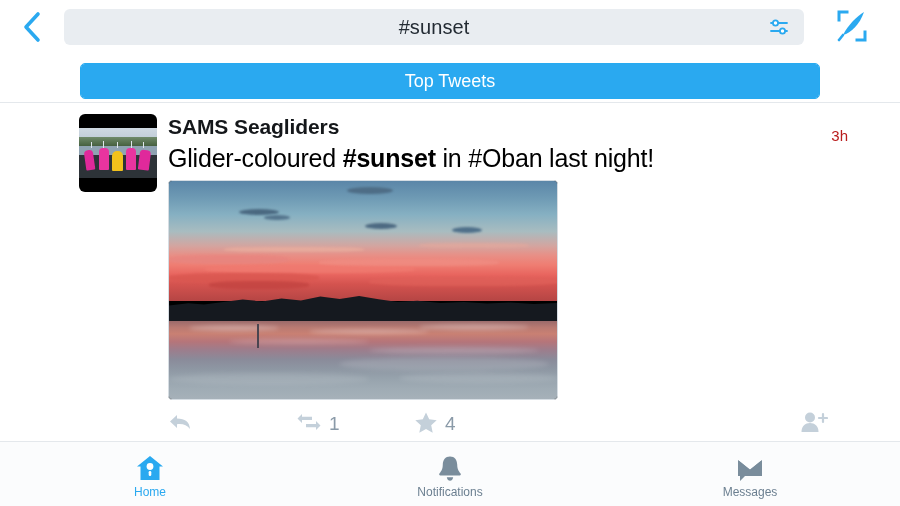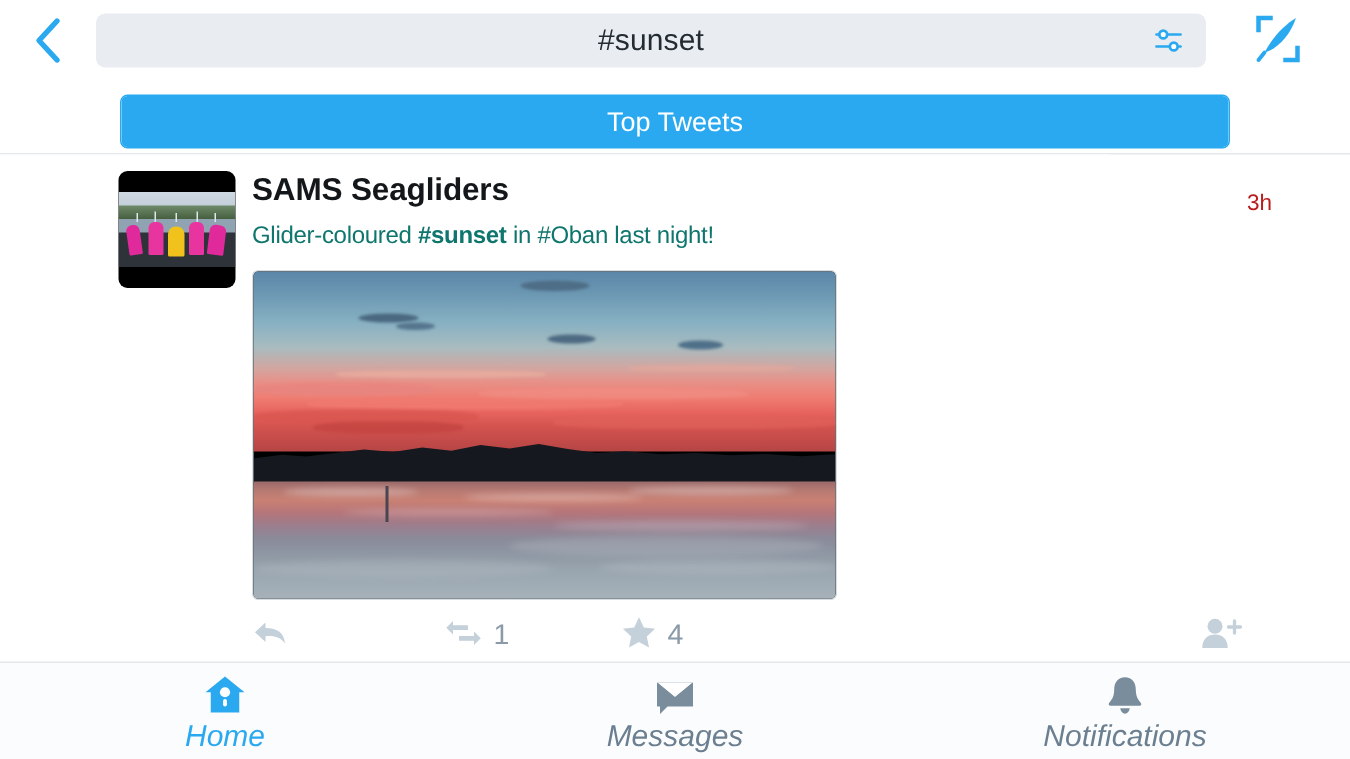--- a/index.html
+++ b/index.html
@@ -89,21 +89,21 @@
   .name-row {
     position:absolute; left:168px; top:12px; width:700px; height:26px;
     display:flex; align-items:baseline;
   }
   .disp-name { font-size:21px; font-weight:bold; color:#14171a; letter-spacing:-0.1px; }
   .handle { font-size:21px; color:#8193a3; margin-left:8px; letter-spacing:-0.1px; }
   .tstamp { position:absolute; right:20px; top:0; font-size:15px; color:#b91c1c;margin-top:12px; }
 
   .tweet-text {
     position:absolute; left:168px; top:41px; width:700px;
-    font-size:16px; color:#0f766e; line-height:28px; letter-spacing:-0.2px;
+    font-size:25px; color:#000000; line-height:28px; letter-spacing:-0.2px;
   }
   .tweet-text b { font-weight:bold; }
 
   .photo {
     position:absolute; left:168px; top:77px;
     width:390px; height:220px;
     border:1px solid #d6dde3; border-radius:4px; overflow:hidden;
     background:#000; cursor:pointer;
   }
   .ph { position:absolute; left:0; width:100%; }
@@ -153,21 +153,21 @@
   .tabbar {
     position:absolute; left:0; bottom:0; width:900px; height:64px;
     background:#fbfcfd; display:flex;
   }
   .tab {
     flex:1; display:flex; flex-direction:column;
     align-items:center; justify-content:center; gap:3px;
     cursor:pointer; padding-top:4px;
   }
   .tab-icon { height:28px; display:flex; align-items:flex-end; }
-  .tab-label { font-size:20px; color:#6b7f90;font-style:italic; }
+  .tab-label { font-size:12px; color:#6b7f90; }
   .tab.active .tab-label { color:#2aa9f0; }
 </style>
 </head>
 <body>
 
 <div class="app">
 
   <div class="topbar">
 
     <button class="back-btn">
@@ -328,36 +328,36 @@
           <path d="M14 1 L27 11.5 L23.5 11.5 L23.5 25 L4.5 25 L4.5 11.5 L1 11.5 Z" fill="#2aa9f0"></path>
           <circle cx="14" cy="11.5" r="3.4" fill="#ffffff"></circle>
           <rect x="12.7" y="16" width="2.6" height="5" rx="1.3" fill="#ffffff"></rect>
         </svg>
       </span>
       <span class="tab-label">Home</span>
     </div>
 
     <div class="tab">
       <span class="tab-icon">
-        <svg width="28" height="25" viewBox="0 0 28 25">
-          <path d="M2 3 L26 3 L26 19 L9 19 L4 24 L4 19 L2 19 Z" fill="#7a8d9c"></path>
-          <path d="M2 3 L14 13 L26 3 Z" fill="#ffffff"></path>
-          <path d="M2.6 3.4 L14 12.6 L25.4 3.4 L26 4.6 L14 14.6 L2 4.6 Z" fill="#7a8d9c"></path>
-        </svg>
-      </span>
-      <span class="tab-label">Messages</span>
-    </div>
-
-    <div class="tab">
-      <span class="tab-icon">
         <svg width="26" height="27" viewBox="0 0 26 27">
           <path d="M13 1.5 C8.4 1.5 5.8 5 5.8 9.6 C5.8 15 3.6 17 2.4 18.6 C1.8 19.5 2.3 20.5 3.4 20.5
                    L22.6 20.5 C23.7 20.5 24.2 19.5 23.6 18.6 C22.4 17 20.2 15 20.2 9.6
                    C20.2 5 17.6 1.5 13 1.5 Z" fill="#7a8d9c"></path>
           <path d="M9.8 22.2 C10.2 24.6 11.5 25.8 13 25.8 C14.5 25.8 15.8 24.6 16.2 22.2 Z" fill="#7a8d9c"></path>
         </svg>
       </span>
       <span class="tab-label">Notifications</span>
     </div>
 
+    <div class="tab">
+      <span class="tab-icon">
+        <svg width="28" height="25" viewBox="0 0 28 25">
+          <path d="M2 3 L26 3 L26 19 L9 19 L4 24 L4 19 L2 19 Z" fill="#7a8d9c"></path>
+          <path d="M2 3 L14 13 L26 3 Z" fill="#ffffff"></path>
+          <path d="M2.6 3.4 L14 12.6 L25.4 3.4 L26 4.6 L14 14.6 L2 4.6 Z" fill="#7a8d9c"></path>
+        </svg>
+      </span>
+      <span class="tab-label">Messages</span>
+    </div>
+
   </div>
 
 </div>
 
 </body></html>

